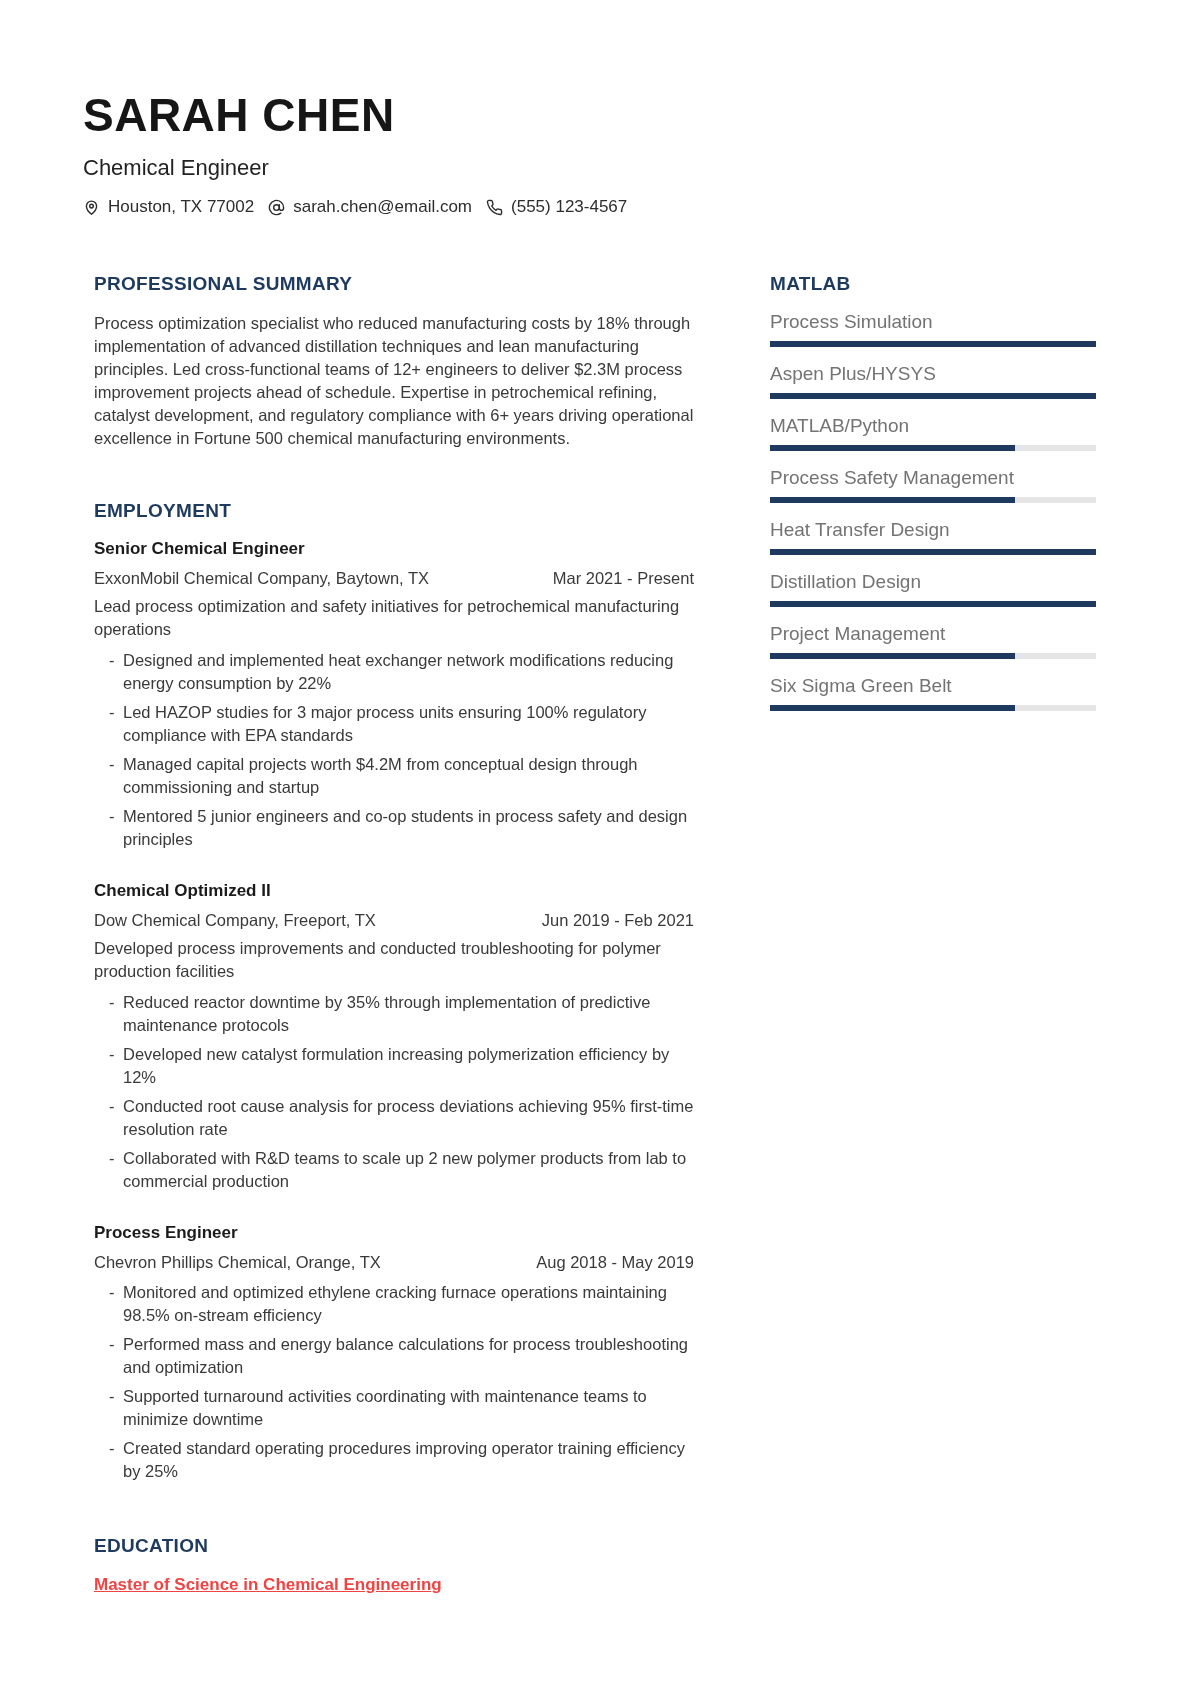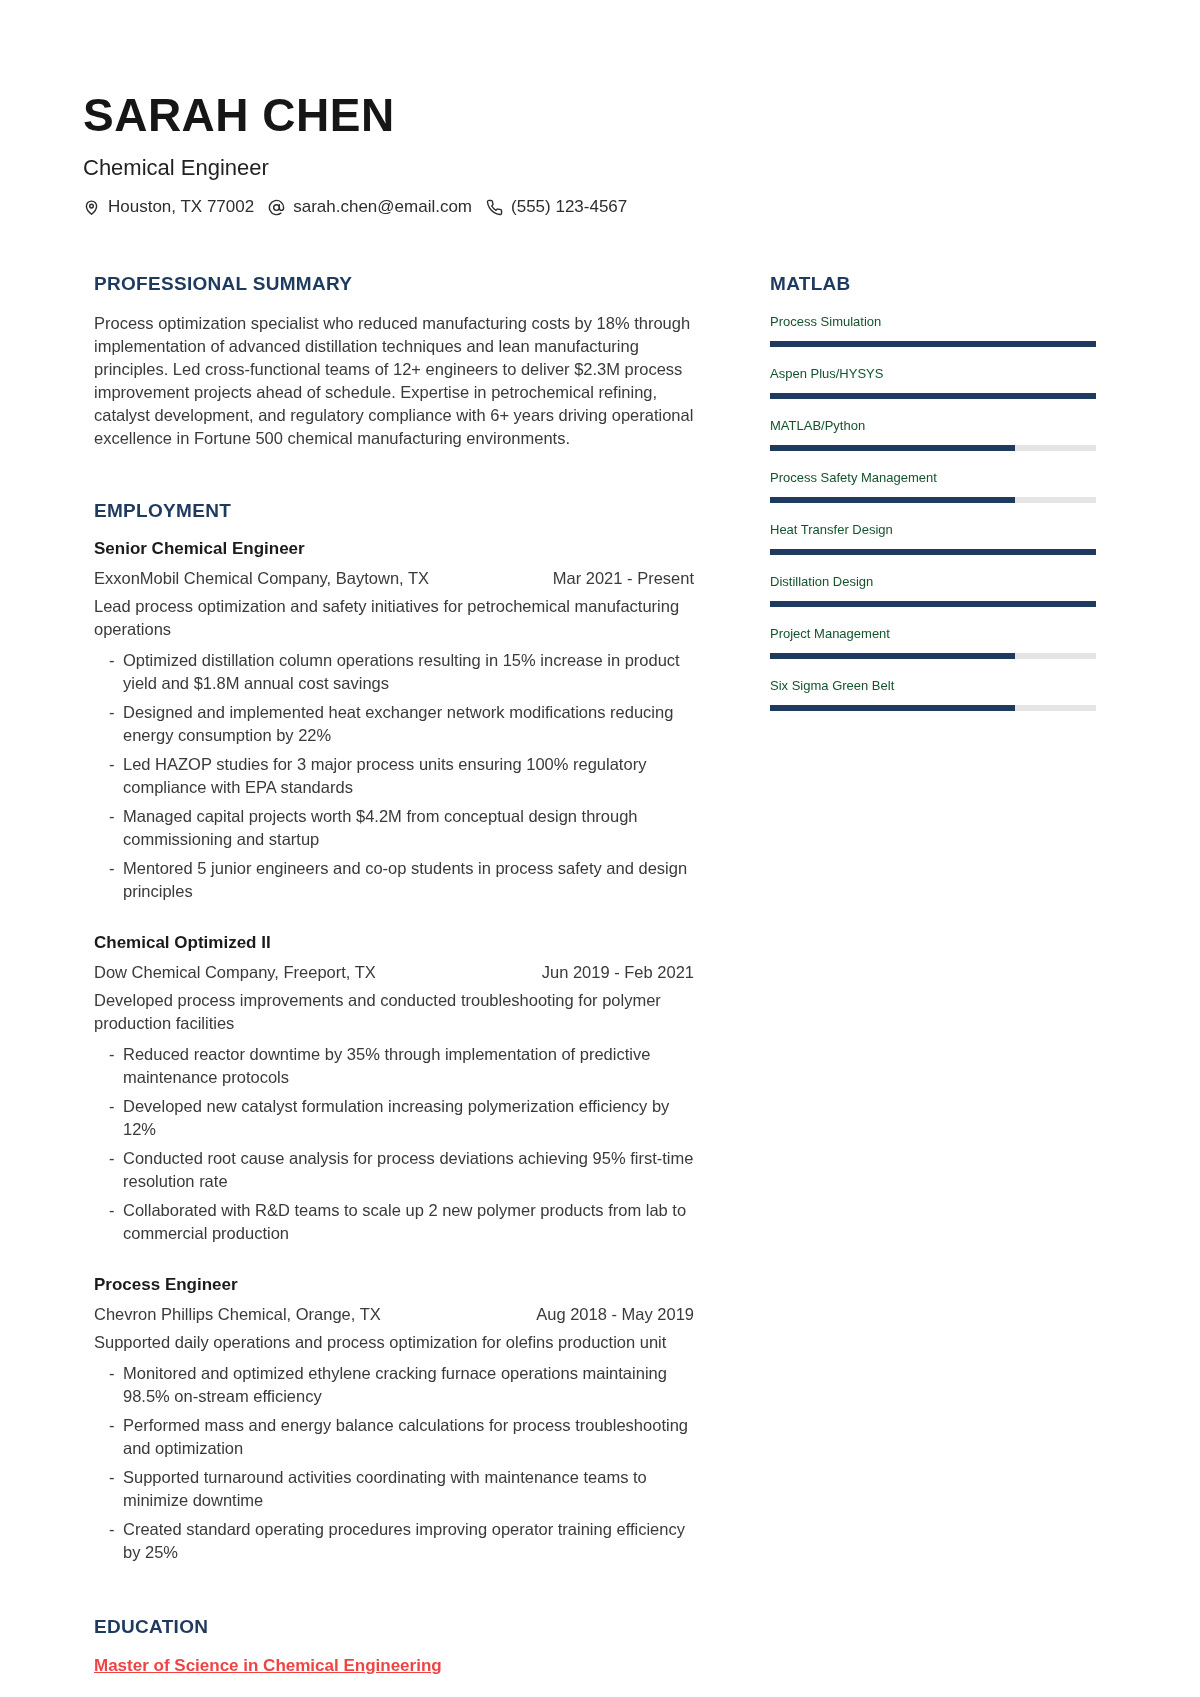--- a/index.html
+++ b/index.html
@@ -119,22 +119,22 @@
     font-size: 17px;
     font-weight: 700;
     color: #ef4444;
     line-height: 1.25;
     text-decoration: underline;
   }
 
   
   .skill { margin-bottom: 17px; }
   .skill-name {
-    font-size: 13px;
-    color: #14532d;
+    font-size: 19px;
+    color: #737373;
     line-height: 20px;
     margin-bottom: 9px;
   }
   .skill-track {
     width: 100%;
     height: 6px;
     background: #e5e5e5;
   }
   .skill-fill {
     height: 100%;
@@ -195,21 +195,20 @@
         <h2 class="section-heading">EMPLOYMENT</h2>
         <div id="jobs-list">
   <article class="job">
     <h3 class="job-title">Senior Chemical Engineer</h3>
     <div class="job-meta">
       <span class="company">ExxonMobil Chemical Company, Baytown, TX</span>
       <span class="dates">Mar 2021 - Present</span>
     </div>
     <p class="job-desc">Lead process optimization and safety initiatives for petrochemical manufacturing operations</p>
     <ul class="bullets">
-                <li>Optimized distillation column operations resulting in 15% increase in product yield and $1.8M annual cost savings</li>
                 <li>Designed and implemented heat exchanger network modifications reducing energy consumption by 22%</li>
                 <li>Led HAZOP studies for 3 major process units ensuring 100% regulatory compliance with EPA standards</li>
                 <li>Managed capital projects worth $4.2M from conceptual design through commissioning and startup</li>
                 <li>Mentored 5 junior engineers and co-op students in process safety and design principles</li>
               </ul>
   </article>
 
   <article class="job">
     <h3 class="job-title">Chemical Optimized II</h3>
     <div class="job-meta">
@@ -224,21 +223,20 @@
                 <li>Collaborated with R&amp;D teams to scale up 2 new polymer products from lab to commercial production</li>
               </ul>
   </article>
 
   <article class="job">
     <h3 class="job-title">Process Engineer</h3>
     <div class="job-meta">
       <span class="company">Chevron Phillips Chemical, Orange, TX</span>
       <span class="dates">Aug 2018 - May 2019</span>
     </div>
-    <p class="job-desc">Supported daily operations and process optimization for olefins production unit</p>
     <ul class="bullets">
                 <li>Monitored and optimized ethylene cracking furnace operations maintaining 98.5% on-stream efficiency</li>
                 <li>Performed mass and energy balance calculations for process troubleshooting and optimization</li>
                 <li>Supported turnaround activities coordinating with maintenance teams to minimize downtime</li>
                 <li>Created standard operating procedures improving operator training efficiency by 25%</li>
               </ul>
   </article>
 </div>
       </section>
 

